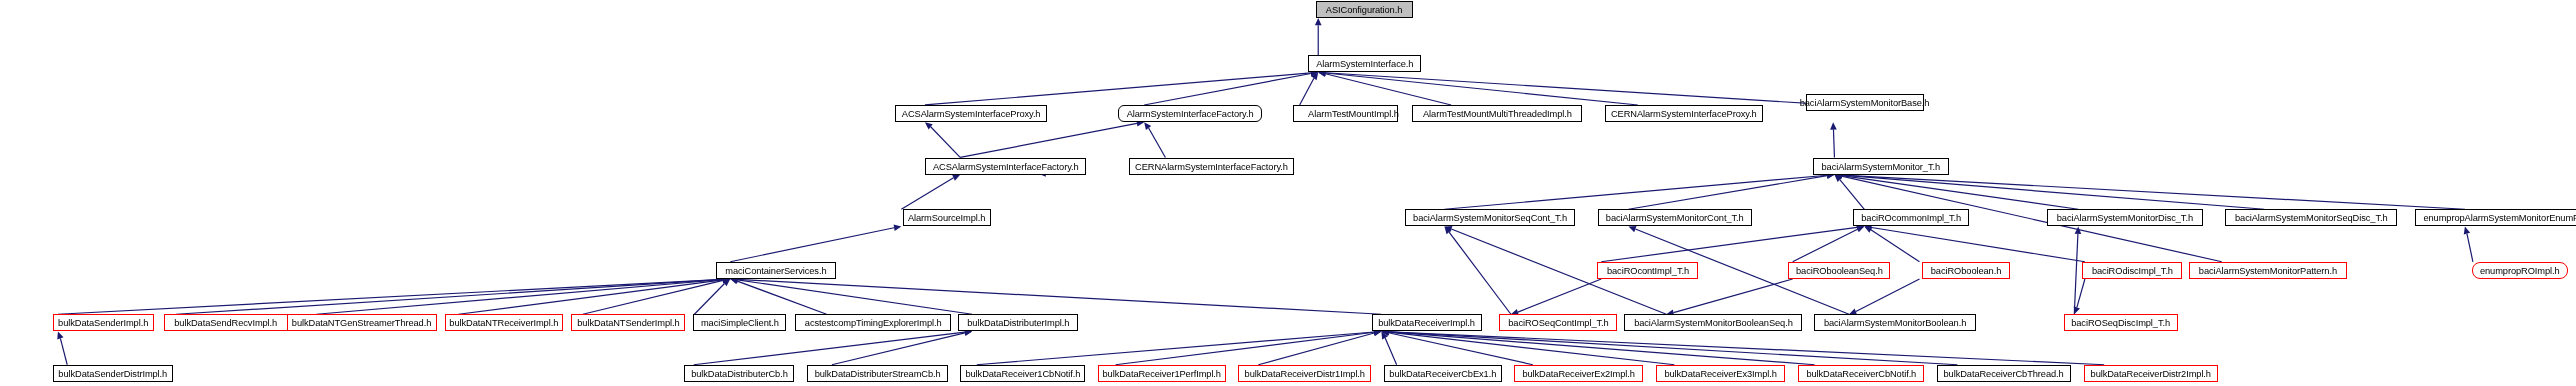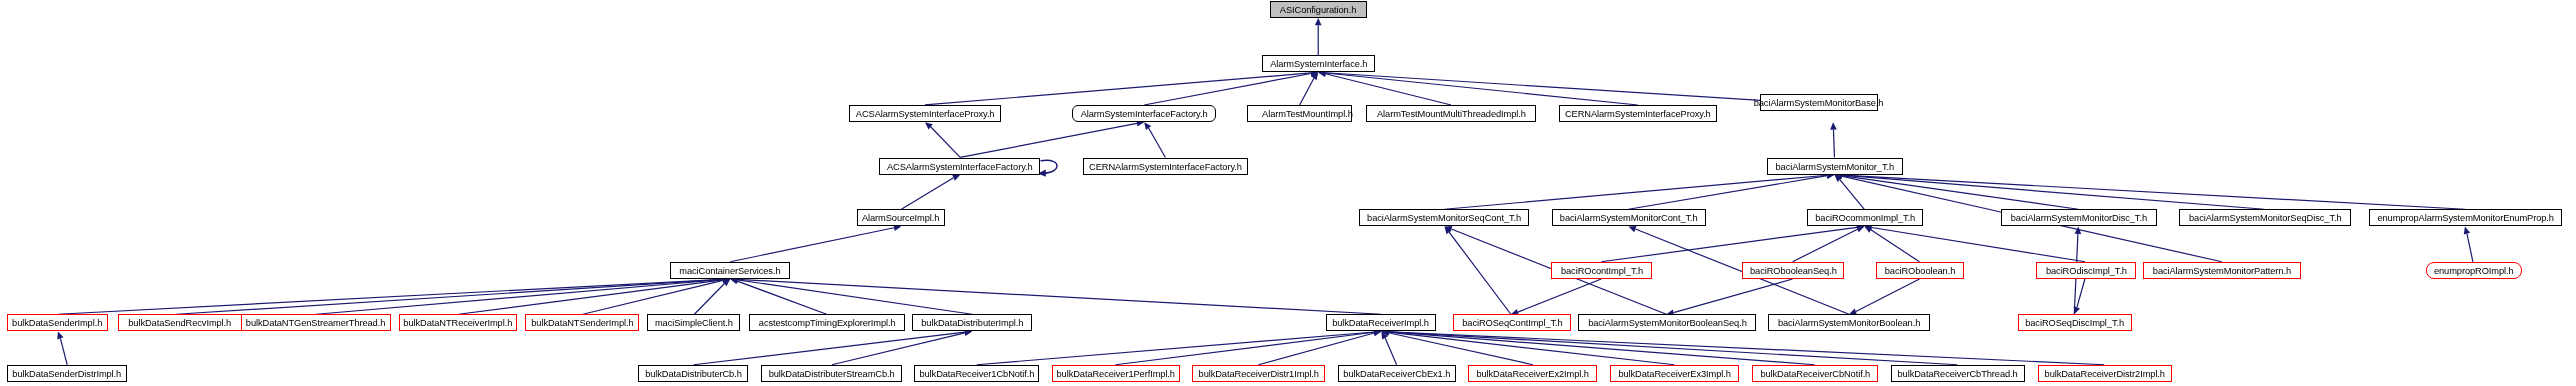--- a/index.html
+++ b/index.html
@@ -33,20 +33,21 @@
     justify-content: center;
     height: 17.3px;
     background: #ffffff;
     border: 0.7px solid #000000;
     font-size: 9.6px;
     line-height: 1;
     color: #000000;
     white-space: nowrap;
     letter-spacing: -0.1px;
     z-index: 5;
+    margin-left: 46px;
   }
   .node.root {
     background: #bfbfbf;
     border: 0.7px solid #000000;
   }
   .node.red {
     border: 0.7px solid #ff0000;
   }
   .node-label {
     display: block;

